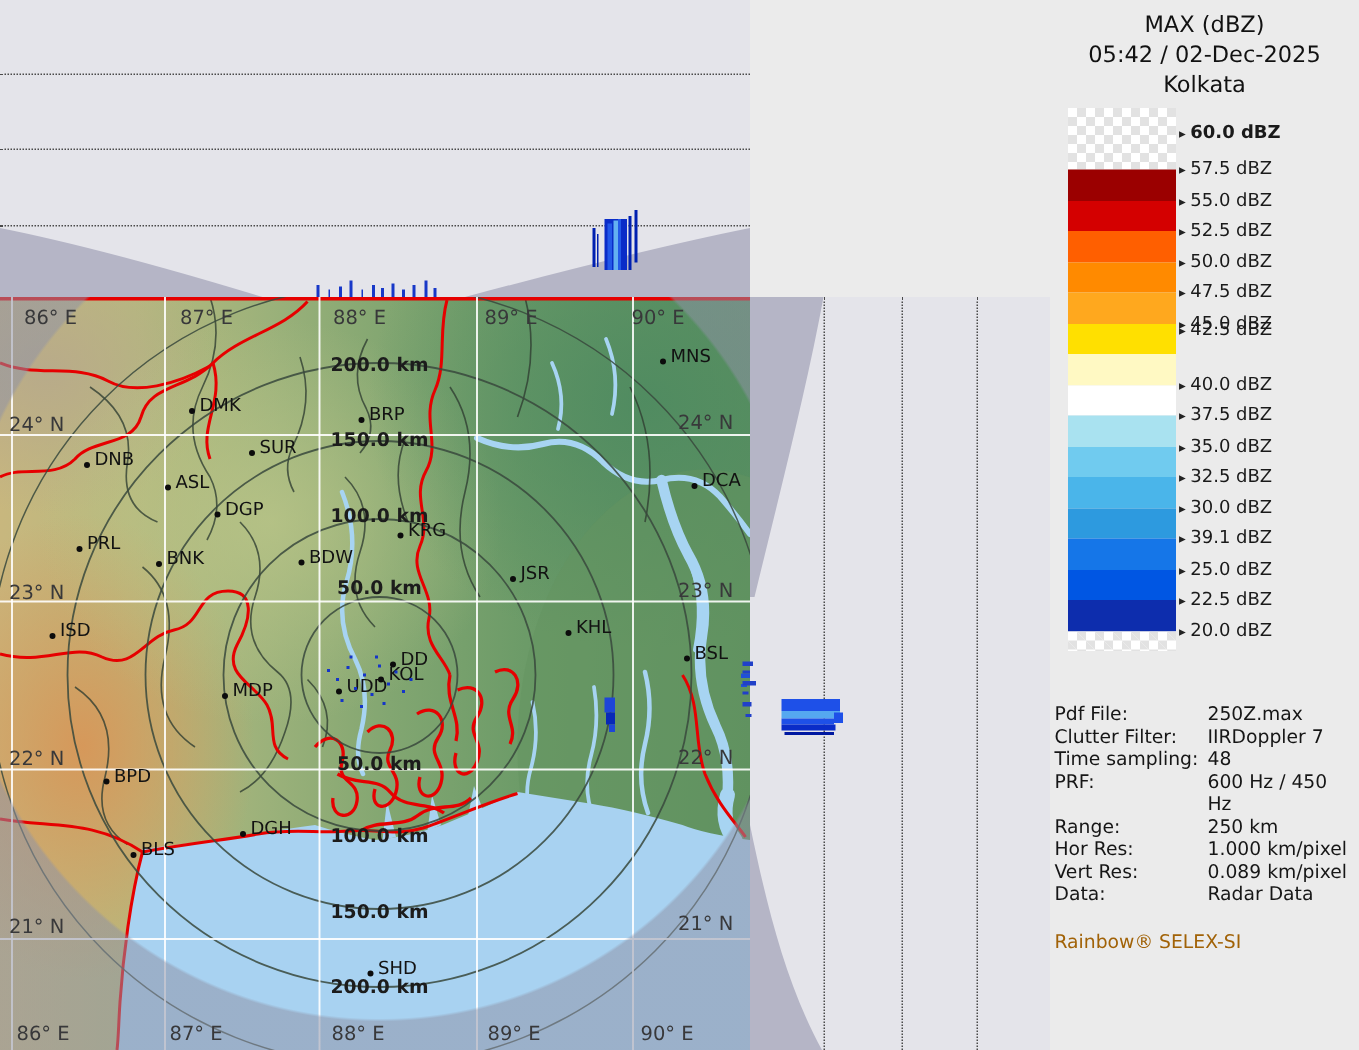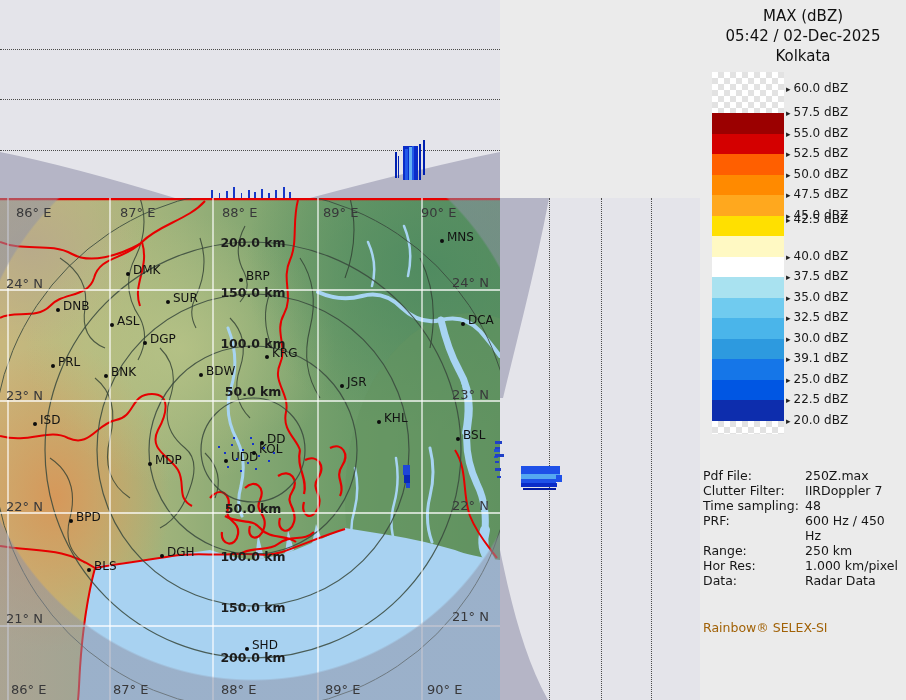--- a/index.html
+++ b/index.html
@@ -349,21 +349,21 @@
         <div class="band" style="background: rgb(169, 226, 240);"></div>
         <div class="band" style="background: rgb(112, 203, 239);"></div>
         <div class="band" style="background: rgb(74, 181, 234);"></div>
         <div class="band" style="background: rgb(45, 154, 223);"></div>
         <div class="band" style="background: rgb(21, 118, 232);"></div>
         <div class="band" style="background: rgb(0, 86, 227);"></div>
         <div class="band" style="background: rgb(13, 45, 173);"></div>
         <div class="checker" style="height: 13px;"></div>
       </div>
     <div id="legend-labels">
-        <div class="legend-label" style="top: 81px;"><span class="arr">▸</span><span>60.0 dBZ</span></div>
+        <div class="legend-label" style="top: 81px; font-weight: bold;"><span class="arr">▸</span><span>60.0 dBZ</span></div>
         <div class="legend-label" style="top: 105px;"><span class="arr">▸</span><span>57.5 dBZ</span></div>
         <div class="legend-label" style="top: 125.5px;"><span class="arr">▸</span><span>55.0 dBZ</span></div>
         <div class="legend-label" style="top: 146px;"><span class="arr">▸</span><span>52.5 dBZ</span></div>
         <div class="legend-label" style="top: 166.5px; text-align: center;"><span class="arr">▸</span><span>50.0 dBZ</span></div>
         <div class="legend-label" style="top: 187px;"><span class="arr">▸</span><span>47.5 dBZ</span></div>
         <div class="legend-label" style="top: 207.5px;"><span class="arr">▸</span><span>45.0 dBZ</span></div>
         <div class="legend-label" style="top: 212px;"><span class="arr">▸</span><span>42.5 dBZ</span></div>
         <div class="legend-label" style="top: 248.5px;"><span class="arr">▸</span><span>40.0 dBZ</span></div>
         <div class="legend-label" style="top: 269px;"><span class="arr">▸</span><span>37.5 dBZ</span></div>
         <div class="legend-label" style="top: 289.5px;"><span class="arr">▸</span><span>35.0 dBZ</span></div>
@@ -391,20 +391,24 @@
           <div class="meta-label">PRF:</div>
           <div class="meta-value">600 Hz / 450 Hz</div>
         </div>
         <div class="meta-row">
           <div class="meta-label">Range:</div>
           <div class="meta-value">250 km</div>
         </div>
         <div class="meta-row">
           <div class="meta-label">Hor Res:</div>
           <div class="meta-value">1.000 km/pixel</div>
+        </div>
+        <div class="meta-row">
+          <div class="meta-label">Vert Res:</div>
+          <div class="meta-value">0.089 km/pixel</div>
         </div>
         <div class="meta-row">
           <div class="meta-label">Data:</div>
           <div class="meta-value">Radar Data</div>
         </div>
       </div>
     <div id="brand-line">Rainbow® SELEX-SI</div>
   </div>
 
   <div id="echo-layer" style="position:absolute;left:0;top:0;width:906px;height:700px;pointer-events:none;">

